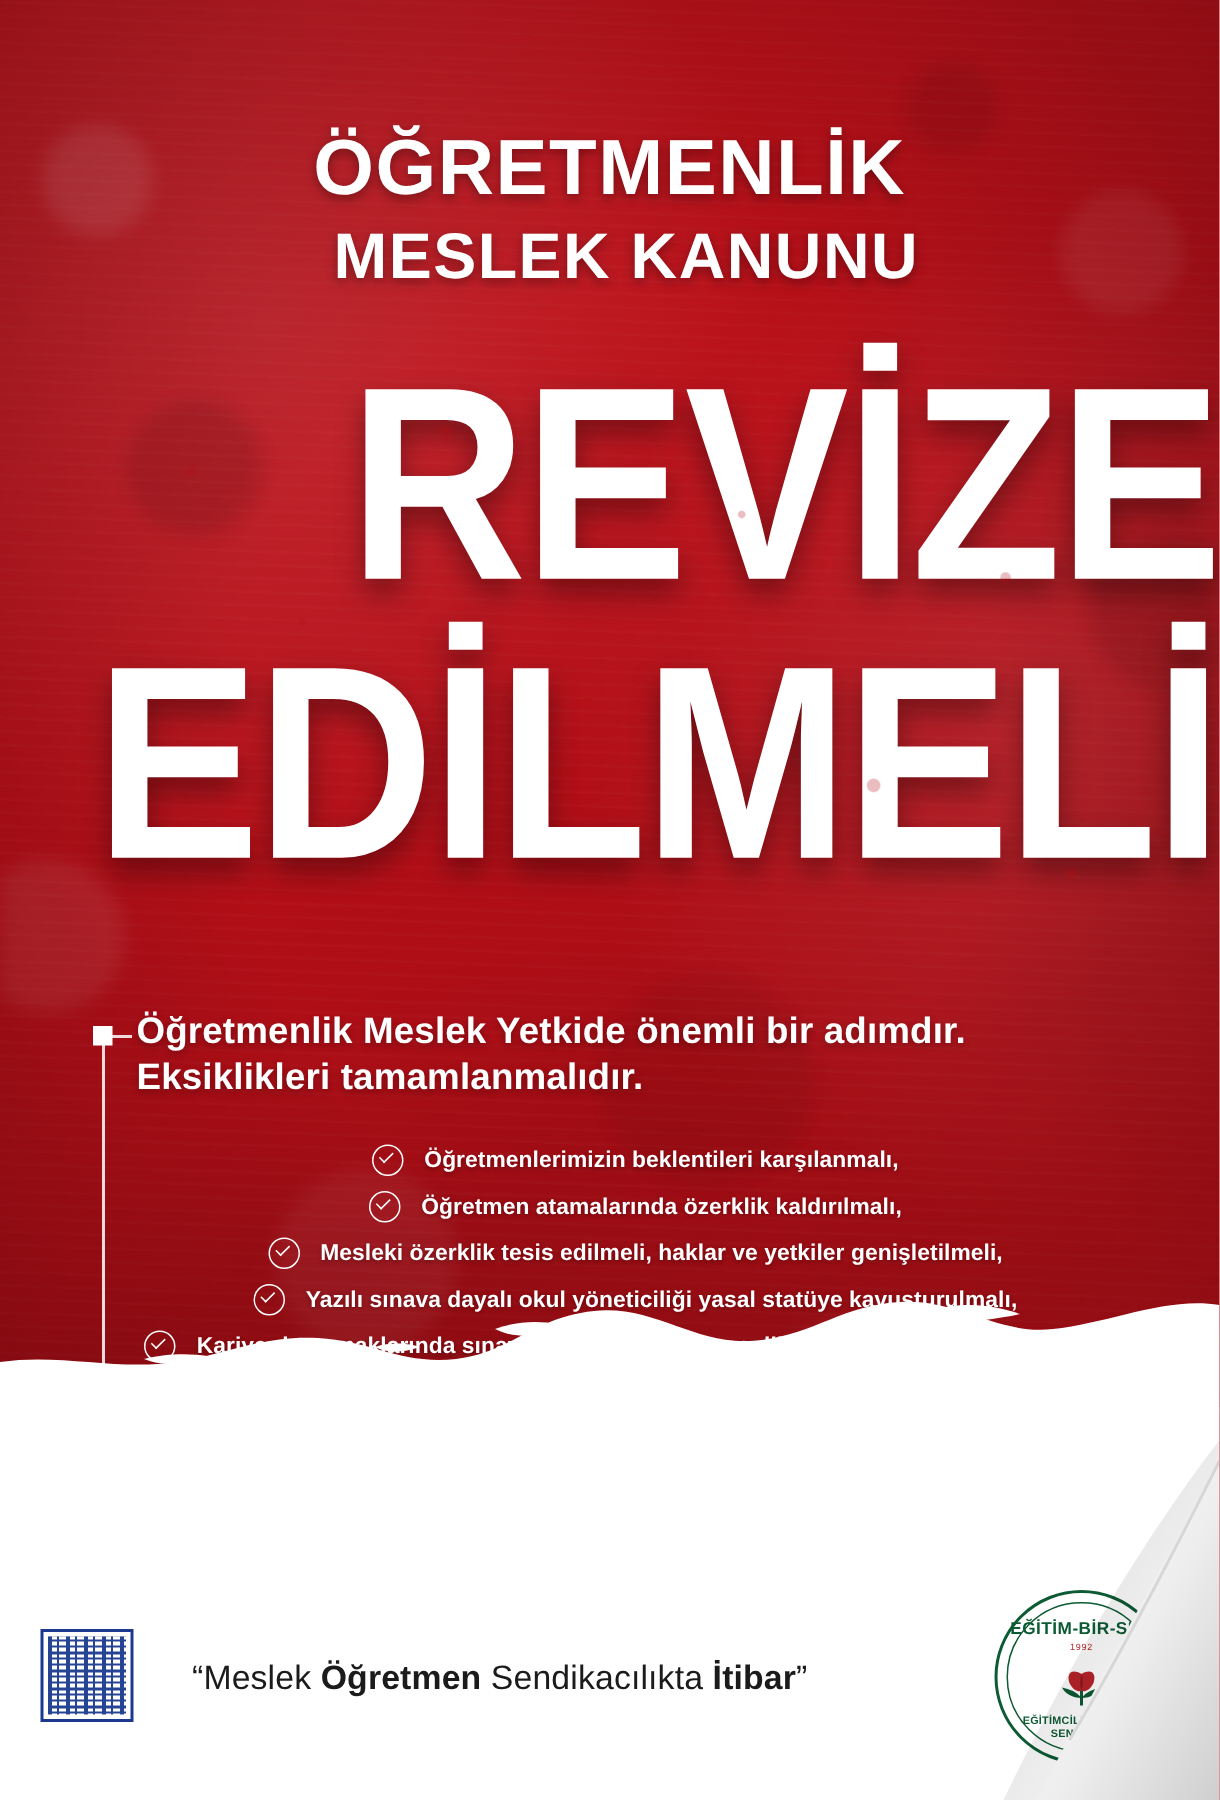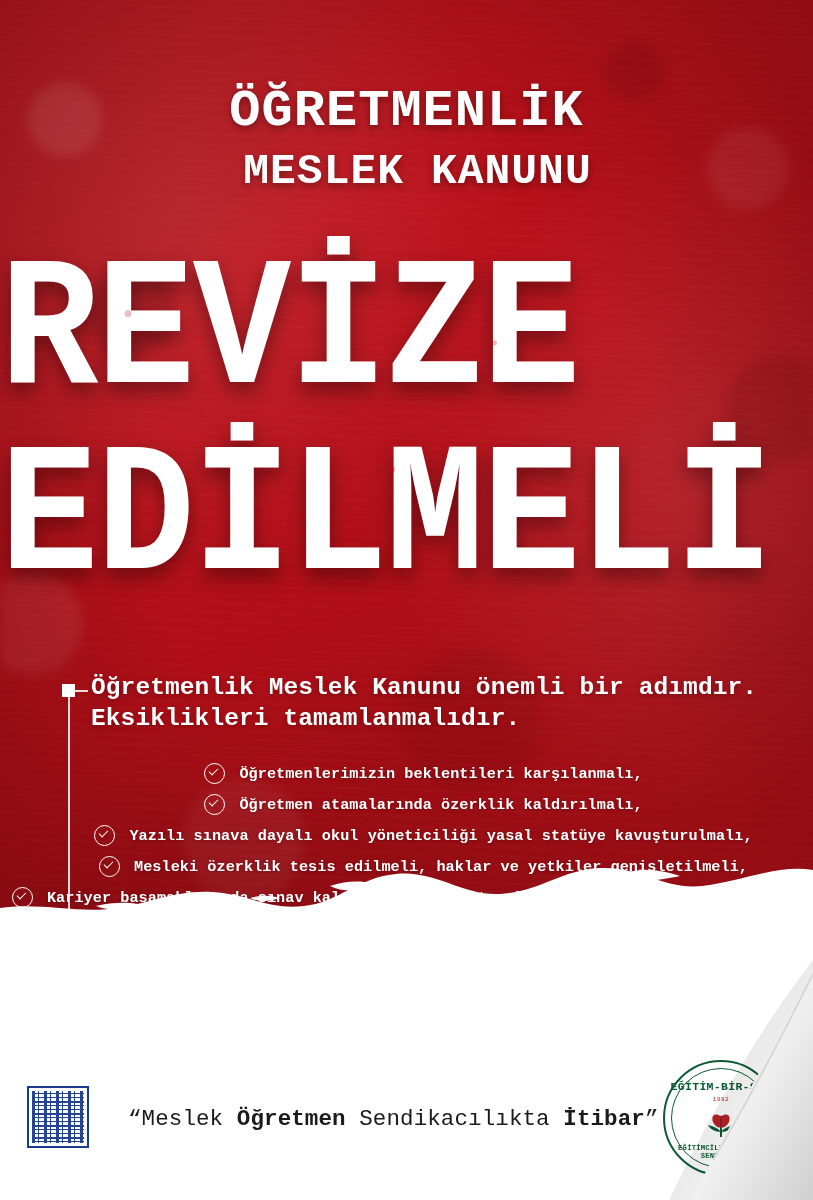--- a/index.html
+++ b/index.html
@@ -5,21 +5,21 @@
   html, body {
     margin: 0;
     padding: 0;
     background: #ffffff;
   }
   .poster {
     position: relative;
     width: 813px;
     height: 1200px;
     overflow: hidden;
-    font-family: Liberation Mono, monospace;
+    font-family: Liberation Sans, sans-serif;
     background: #c3121a;
   }
 
   
   .bg-base {
     position: absolute;
     inset: 0;
     background:
       radial-gradient(ellipse 60% 45% at 22% 18%, rgba(255,255,255,0.10), rgba(255,255,255,0) 70%),
       radial-gradient(ellipse 55% 40% at 85% 40%, rgba(255,255,255,0.09), rgba(255,255,255,0) 70%),
@@ -101,24 +101,24 @@
     line-height: 43px;
     font-weight: bold;
     color: #ffffff;
     letter-spacing: 1px;
     text-shadow: 0 3px 7px rgba(0,0,0,0.35);
     padding-left: 22px;
   }
 
   .big-block {
     position: absolute;
-    top: 248px;
-    left: 0;
-    right: 0;
-    text-align: left;
+    top: 238px;
+    left: 0;
+    right: 0;
+    text-align: right;
   }
   .big1, .big2 {
     font-weight: bold;
     color: #ffffff;
     letter-spacing: -2px;
     text-shadow: 0 8px 18px rgba(0,0,0,0.38);
     white-space: nowrap;
   }
   .big1 {
     font-size: 164px;
@@ -350,41 +350,41 @@
   </div>
 
   <div class="big-block">
     <div class="big1">REVİZE</div>
     <div class="big2">EDİLMELİ</div>
   </div>
   <div class="grunge"></div>
 
   <div class="statement">
     <div class="square-marker"></div>
-    <div class="statement-text">Öğretmenlik Meslek Kanunu önemli bir adımdır. Eksiklikleri tamamlanmalıdır.</div>
+    <div class="statement-text">Öğretmenlik Meslek Yetkide önemli bir adımdır. Eksiklikleri tamamlanmalıdır.</div>
   </div>
 
   <div class="bracket"></div>
 
   <div class="checklist">
     <div class="check-row">
       <div class="check-circle"></div>
       <div class="check-text">Öğretmenlerimizin beklentileri karşılanmalı,</div>
     </div>
     <div class="check-row">
       <div class="check-circle"></div>
       <div class="check-text">Öğretmen atamalarında özerklik kaldırılmalı,</div>
     </div>
     <div class="check-row">
       <div class="check-circle"></div>
-      <div class="check-text">Yazılı sınava dayalı okul yöneticiliği yasal statüye kavuşturulmalı,</div>
+      <div class="check-text">Mesleki özerklik tesis edilmeli, haklar ve yetkiler genişletilmeli,</div>
     </div>
     <div class="check-row">
       <div class="check-circle"></div>
-      <div class="check-text">Mesleki özerklik tesis edilmeli, haklar ve yetkiler genişletilmeli,</div>
+      <div class="check-text">Yazılı sınava dayalı okul yöneticiliği yasal statüye kavuşturulmalı,</div>
     </div>
     <div class="check-row">
       <div class="check-circle"></div>
       <div class="check-text">Kariyer basamaklarında sınav kaldırılmalı, öğretmenlik hizmet süresi esas alınmalıdır.</div>
     </div>
   </div>
 
   <div class="white-area"></div>
   <div class="brush-edge">
     <svg viewBox="0 0 813 130" preserveAspectRatio="none" aria-hidden="true">

